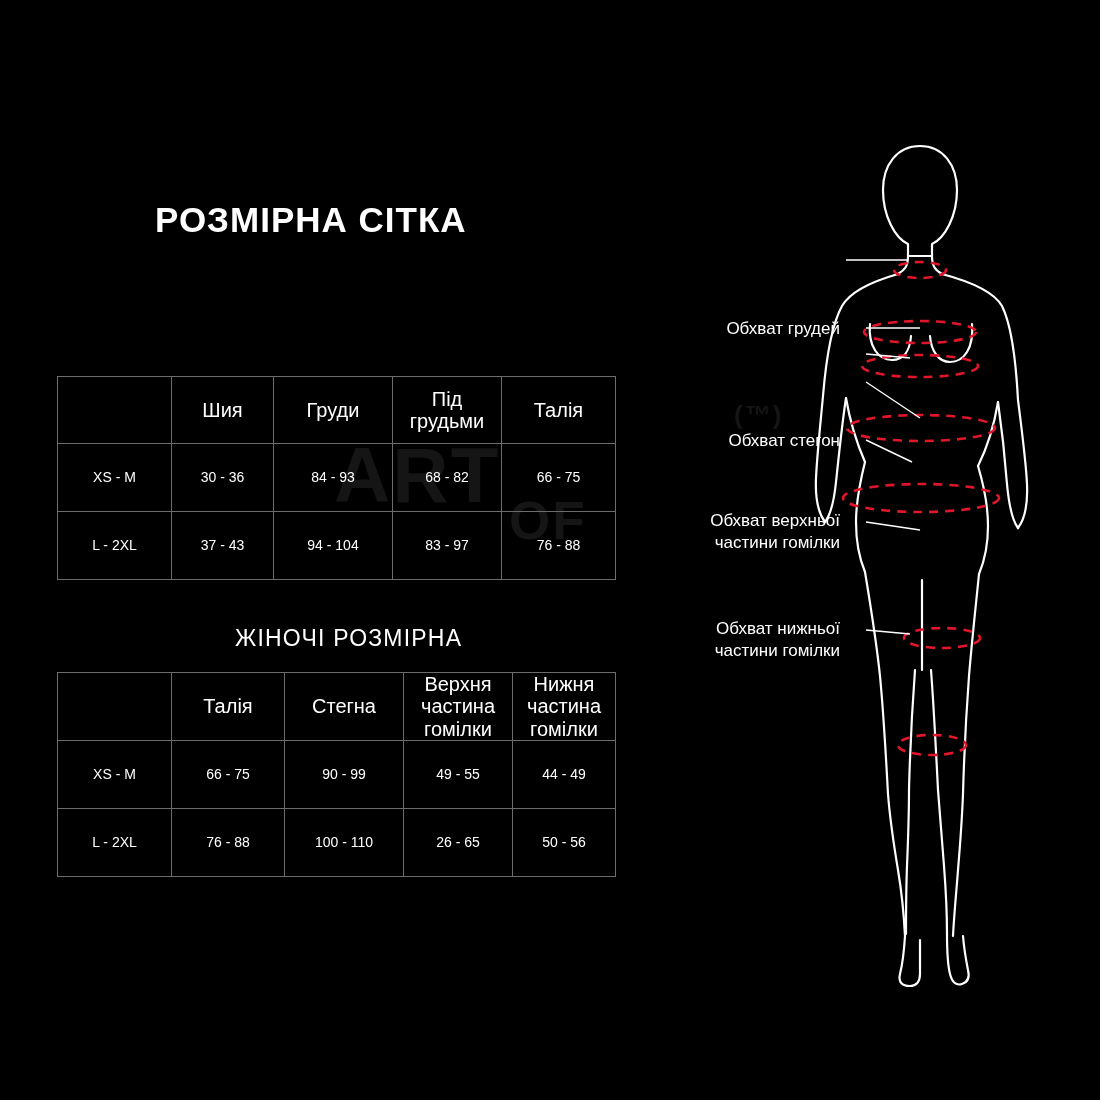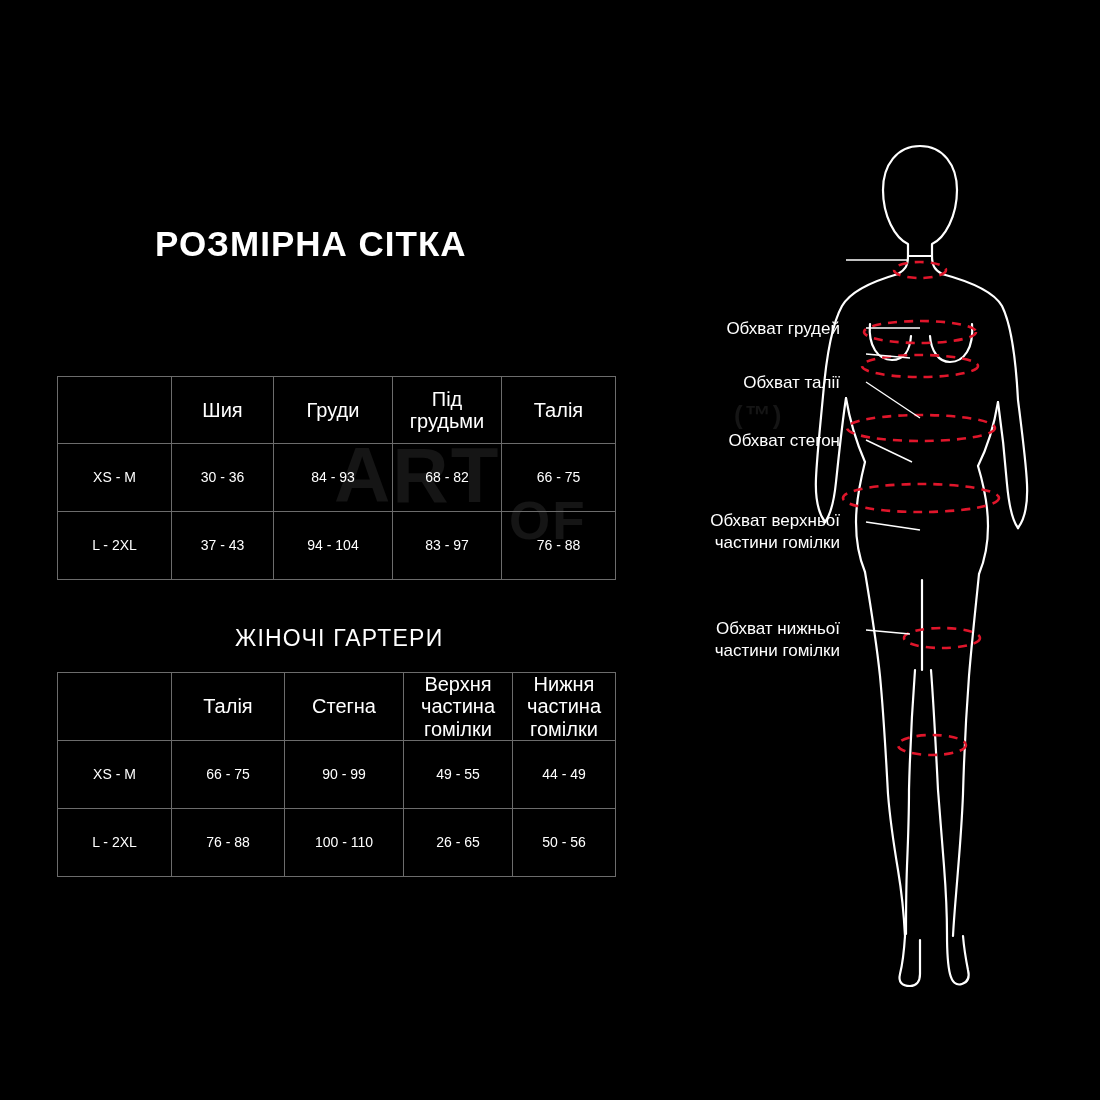--- a/index.html
+++ b/index.html
@@ -42,21 +42,20 @@
 
   
   .main-title {
     position: absolute;
     left: 155px;
     top: 200px;
     font-size: 35px;
     font-weight: 700;
     letter-spacing: 1px;
     color: #ffffff;
-    margin-top: 24px;
   }
 
   
   .section-title {
     position: absolute;
     font-size: 23px;
     font-weight: 400;
     letter-spacing: 1.2px;
     color: #ffffff;
     white-space: nowrap;
@@ -155,21 +154,21 @@
       <tr>
         <td class="c0">L - 2XL</td>
         <td class="c1">37 - 43</td>
         <td class="c2">94 - 104</td>
         <td class="c3">83 - 97</td>
         <td class="c4">76 - 88</td>
       </tr>
     </tbody>
   </table>
 
-  <div class="section-title" id="title-garters">ЖІНОЧІ ГАРТЕРИ</div>
+  <div class="section-title" id="title-garters">ЖІНОЧІ РОЗМІРНА</div>
 
   <table class="sizetable" id="table-garters">
     <thead>
       <tr>
         <th class="c0 corner"></th>
         <th class="c1">Талія</th>
         <th class="c2">Стегна</th>
         <th class="c3">Верхня частина гомілки</th>
         <th class="c4">Нижня частина гомілки</th>
       </tr>
@@ -254,21 +253,20 @@
         <line x1="246" y1="330" x2="292" y2="352"></line>
         <line x1="246" y1="412" x2="300" y2="420"></line>
         <line x1="246" y1="520" x2="290" y2="524"></line>
       </g>
     </svg>
 
 
     <div class="callout" style="left:-120px; top:208px; width:340px;">Обхват грудей</div>
 
 
-    <div class="callout" style="left:-120px; top:262px; width:340px;">Обхват талії</div>
 
     <div class="callout" style="left:-120px; top:320px; width:340px;">Обхват стегон</div>
 
     <div class="callout" style="left:-140px; top:400px; width:360px;">
       <span>Обхват верхньої</span><br>
       <span>частини гомілки</span>
     </div>
 
     <div class="callout" style="left:-140px; top:508px; width:360px;">
       <span>Обхват нижньої</span><br>

